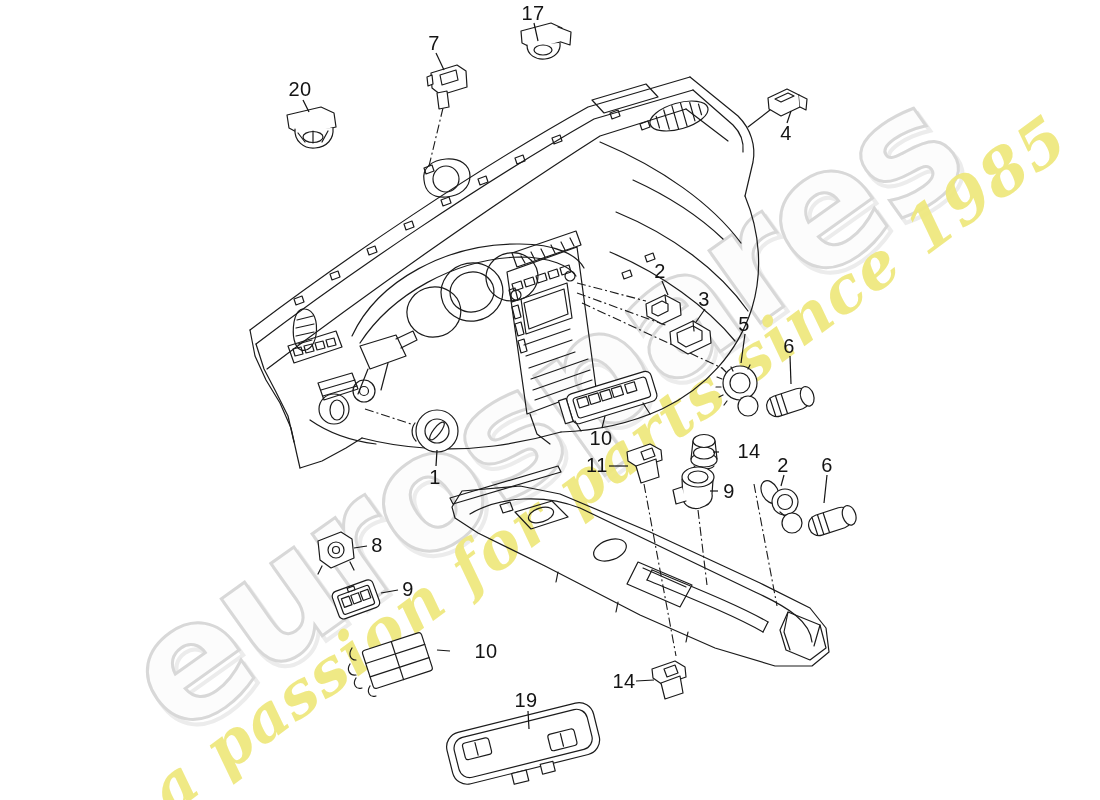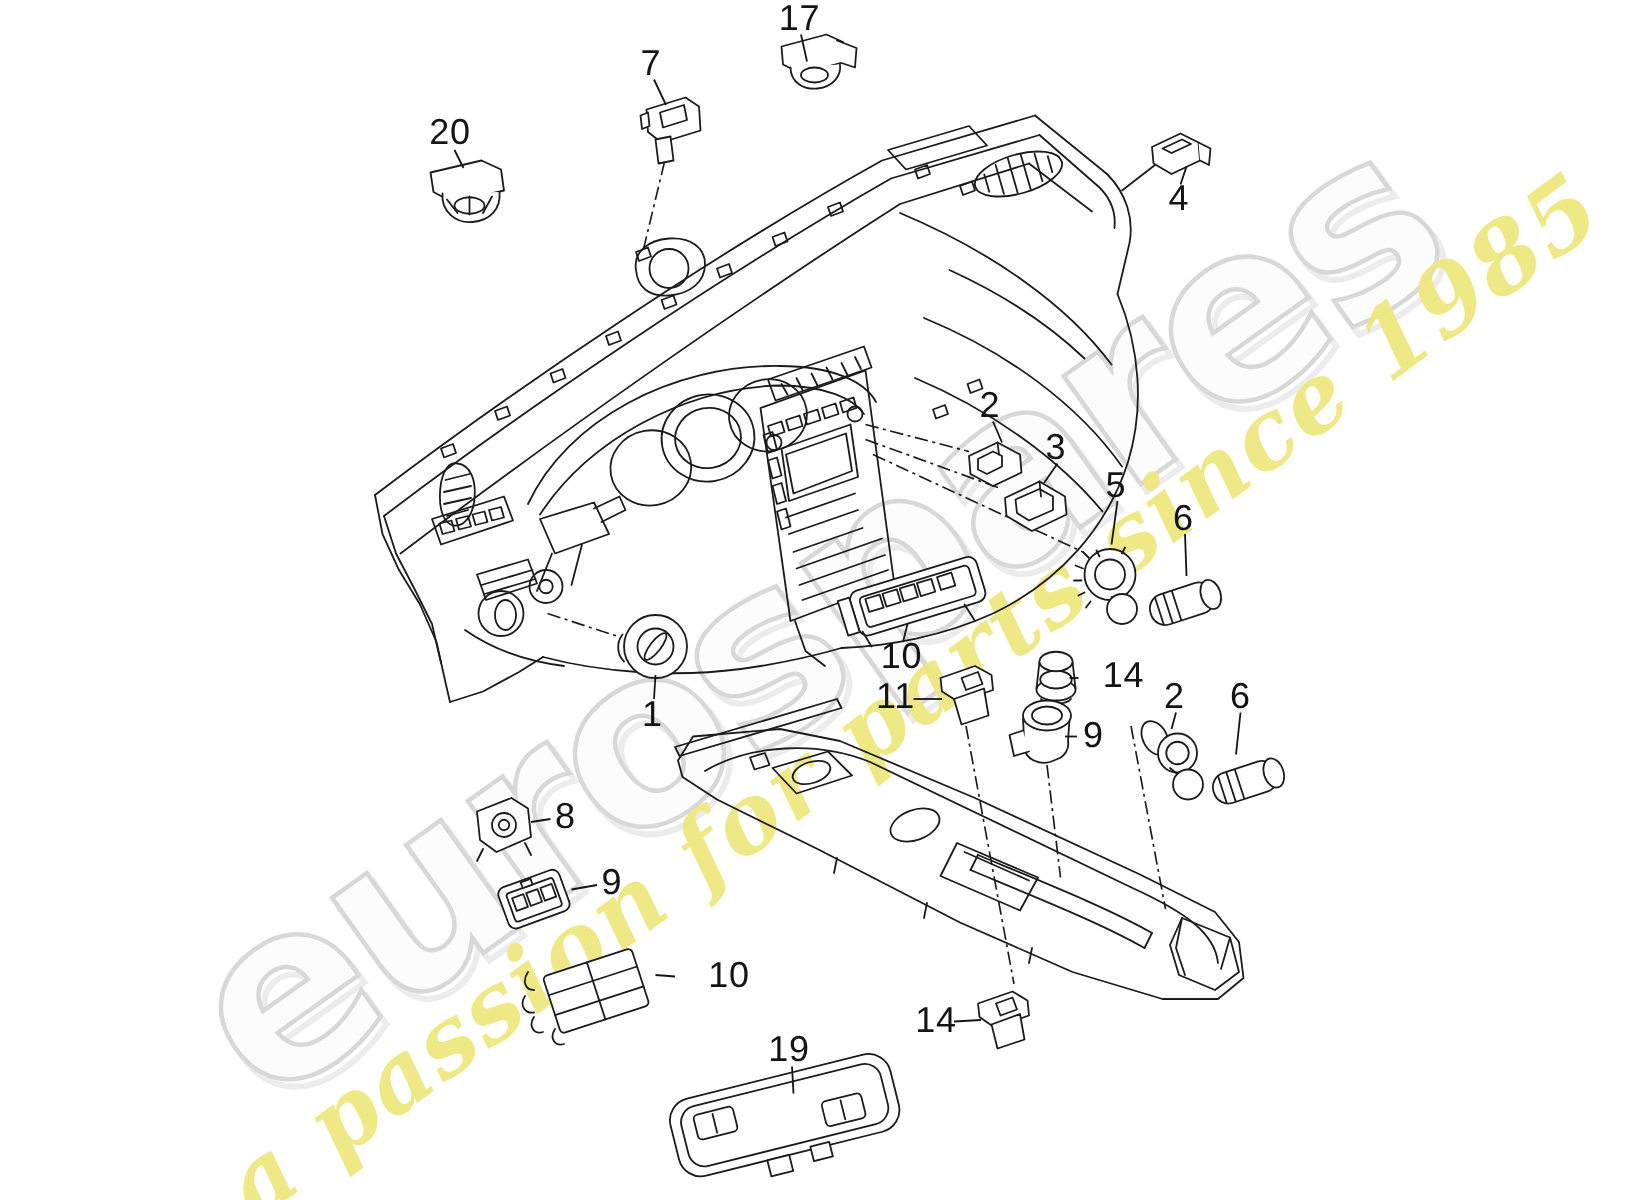--- a/index.html
+++ b/index.html
@@ -1,20 +1,20 @@
 <!DOCTYPE html>
 <html><head>
 <meta charset="utf-8">
 <style>
   html,body{margin:0;padding:0;background:#ffffff;}
   #stage{position:relative;width:1100px;height:800px;overflow:hidden;background:#ffffff;
          font-family:"Liberation Sans", sans-serif;}
   #art{position:absolute;left:0;top:0;}
   #labels{position:absolute;left:0;top:0;width:1100px;height:800px;}
-  .part-label{position:absolute;transform:translate(-50%,-50%);font-size:24px;color:#141414;
+  .part-label{position:absolute;transform:translate(-50%,-50%);font-size:20px;color:#141414;
               font-family:"Liberation Sans", sans-serif;letter-spacing:0.5px;white-space:nowrap;}
   .wm-brand{font-family:"DejaVu Sans", sans-serif;font-weight:bold;letter-spacing:-5px;}
   .wm-tag{font-family:"DejaVu Serif", serif;font-style:italic;font-weight:bold;letter-spacing:2px;}
   svg .ln{fill:none;stroke:#1b1b1b;stroke-width:1.2;stroke-linecap:round;stroke-linejoin:round;}
   svg .lnw{fill:#ffffff;stroke:#1b1b1b;stroke-width:1.2;stroke-linecap:round;stroke-linejoin:round;}
   svg .dash{fill:none;stroke:#1b1b1b;stroke-width:1.1;stroke-dasharray:9 3 2 3;}
   svg .leader{stroke:#141414;stroke-width:1.2;}
 </style>
 </head>
 <body>

